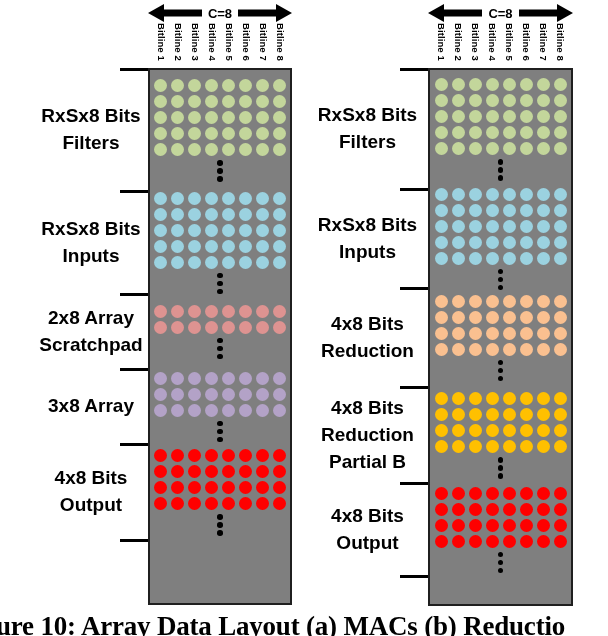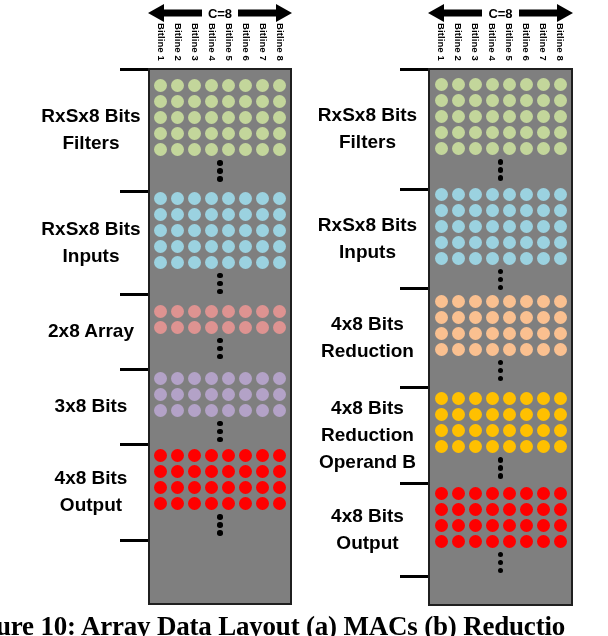--- a/index.html
+++ b/index.html
@@ -51,23 +51,24 @@
         <div class="label-cell" style="height: 122px;">
           <div class="label-line">RxSx8 Bits</div>
           <div class="label-line">Filters</div>
         </div>
         <div class="label-cell" style="height: 103px;">
           <div class="label-line">RxSx8 Bits</div>
           <div class="label-line">Inputs</div>
         </div>
         <div class="label-cell" style="height: 75px;">
           <div class="label-line">2x8 Array</div>
+          <div class="label-line">Scratchpad</div>
         </div>
         <div class="label-cell" style="height: 75px;">
-          <div class="label-line">3x8 Bits</div>
+          <div class="label-line">3x8 Array</div>
         </div>
         <div class="label-cell" style="height: 96px;">
           <div class="label-line">4x8 Bits</div>
           <div class="label-line">Output</div>
         </div>
       </div>
       <div class="boxwrap">
         <div class="arrowbar">
           <svg width="54" height="18" viewBox="0 0 54 18">
             <polygon points="0,9 16,0 16,5.5 54,5.5 54,12.5 16,12.5 16,18" fill="#000000"></polygon>
@@ -350,21 +351,21 @@
           <div class="label-line">RxSx8 Bits</div>
           <div class="label-line">Inputs</div>
         </div>
         <div class="label-cell" style="height: 99px;">
           <div class="label-line">4x8 Bits</div>
           <div class="label-line">Reduction</div>
         </div>
         <div class="label-cell" style="height: 96px;">
           <div class="label-line">4x8 Bits</div>
           <div class="label-line">Reduction</div>
-          <div class="label-line">Operand B</div>
+          <div class="label-line">Partial B</div>
         </div>
         <div class="label-cell" style="height: 93px;">
           <div class="label-line">4x8 Bits</div>
           <div class="label-line">Output</div>
         </div>
       </div>
       <div class="boxwrap">
         <div class="arrowbar">
           <svg width="54" height="18" viewBox="0 0 54 18">
             <polygon points="0,9 16,0 16,5.5 54,5.5 54,12.5 16,12.5 16,18" fill="#000000"></polygon>

